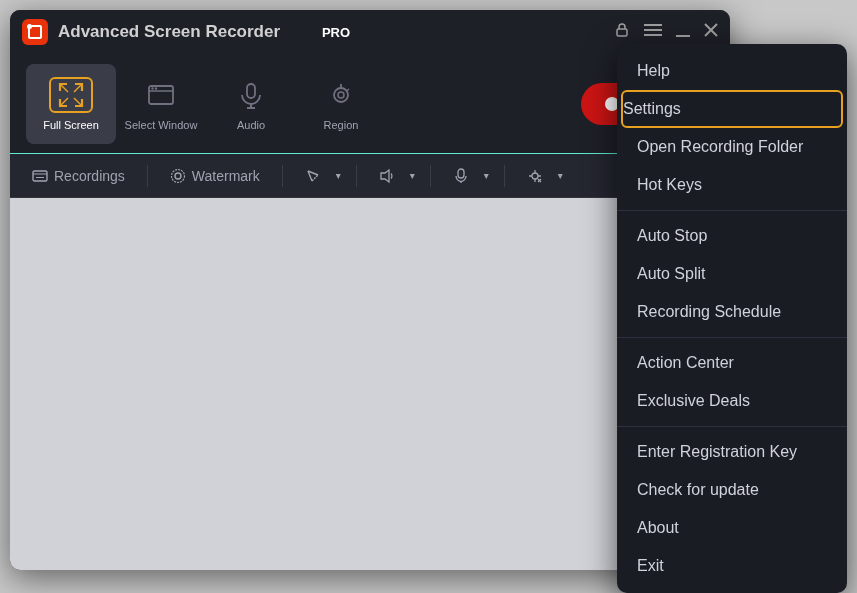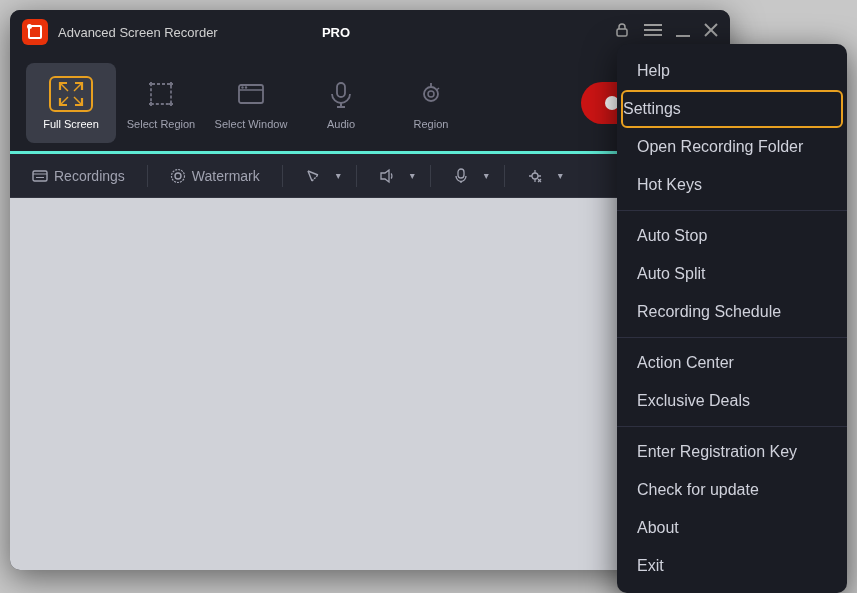--- a/index.html
+++ b/index.html
@@ -58,22 +58,22 @@
       height: 5px;
       background: white;
       border-radius: 50%;
       position: absolute;
       top: -3px;
       left: -3px;
     }
 
     .title-text {
       color: #d0d0d0;
-      font-size: 13px;
-      font-weight: 400;
+      font-size: 17px;
+      font-weight: 700;
       flex: 1;
     }
     .title-pro {
       color: #ffffff;
       font-weight: 700;
       font-size: 13px;
       margin-left: 0;
     }
 
     .title-actions {
@@ -89,21 +89,21 @@
     .close-icon { color: #a0a0a0; font-size: 16px; cursor: pointer; }
 
     
     .toolbar {
       display: flex;
       align-items: center;
       background: #1e2028;
       height: 100px;
       padding: 0 16px;
       gap: 0;
-      border-bottom: 3px solid #5eead4;
+      border-bottom: 1px solid #5eead4;
     }
 
     .tool-item {
       display: flex;
       flex-direction: column;
       align-items: center;
       justify-content: center;
       width: 90px;
       height: 80px;
       cursor: pointer;
@@ -305,36 +305,20 @@
           <polyline points="10,25 3,25 3,18" stroke="#e8a020" stroke-width="2.2" fill="none"></polyline>
           <line x1="3" y1="3" x2="11" y2="11" stroke="#e8a020" stroke-width="1.5"></line>
           <line x1="25" y1="3" x2="17" y2="11" stroke="#e8a020" stroke-width="1.5"></line>
           <line x1="25" y1="25" x2="17" y2="17" stroke="#e8a020" stroke-width="1.5"></line>
           <line x1="3" y1="25" x2="11" y2="17" stroke="#e8a020" stroke-width="1.5"></line>
         </svg>
       </div>
       <span class="tool-label">Full Screen</span>
     </div>
 
-    <div class="tool-item">
-      <div class="tool-icon-box">
-        <svg viewBox="0 0 28 28" fill="none">
-          <rect x="4" y="4" width="20" height="20" stroke="#707080" stroke-width="1.8" stroke-dasharray="3 2" fill="none" rx="1"></rect>
-          <line x1="2" y1="4" x2="6" y2="4" stroke="#707080" stroke-width="2"></line>
-          <line x1="4" y1="2" x2="4" y2="6" stroke="#707080" stroke-width="2"></line>
-          <line x1="22" y1="4" x2="26" y2="4" stroke="#707080" stroke-width="2"></line>
-          <line x1="24" y1="2" x2="24" y2="6" stroke="#707080" stroke-width="2"></line>
-          <line x1="2" y1="24" x2="6" y2="24" stroke="#707080" stroke-width="2"></line>
-          <line x1="4" y1="22" x2="4" y2="26" stroke="#707080" stroke-width="2"></line>
-          <line x1="22" y1="24" x2="26" y2="24" stroke="#707080" stroke-width="2"></line>
-          <line x1="24" y1="22" x2="24" y2="26" stroke="#707080" stroke-width="2"></line>
-        </svg>
-      </div>
-      <span class="tool-label">Select Region</span>
-    </div>
 
     <div class="tool-item">
       <div class="tool-icon-box">
         <svg viewBox="0 0 28 28" fill="none">
           <rect x="2" y="5" width="24" height="18" rx="2" stroke="#707080" stroke-width="1.8" fill="none"></rect>
           <line x1="2" y1="10" x2="26" y2="10" stroke="#707080" stroke-width="1.5"></line>
           <circle cx="5.5" cy="7.5" r="1.2" fill="#707080"></circle>
           <circle cx="9" cy="7.5" r="1.2" fill="#707080"></circle>
         </svg>
       </div>

